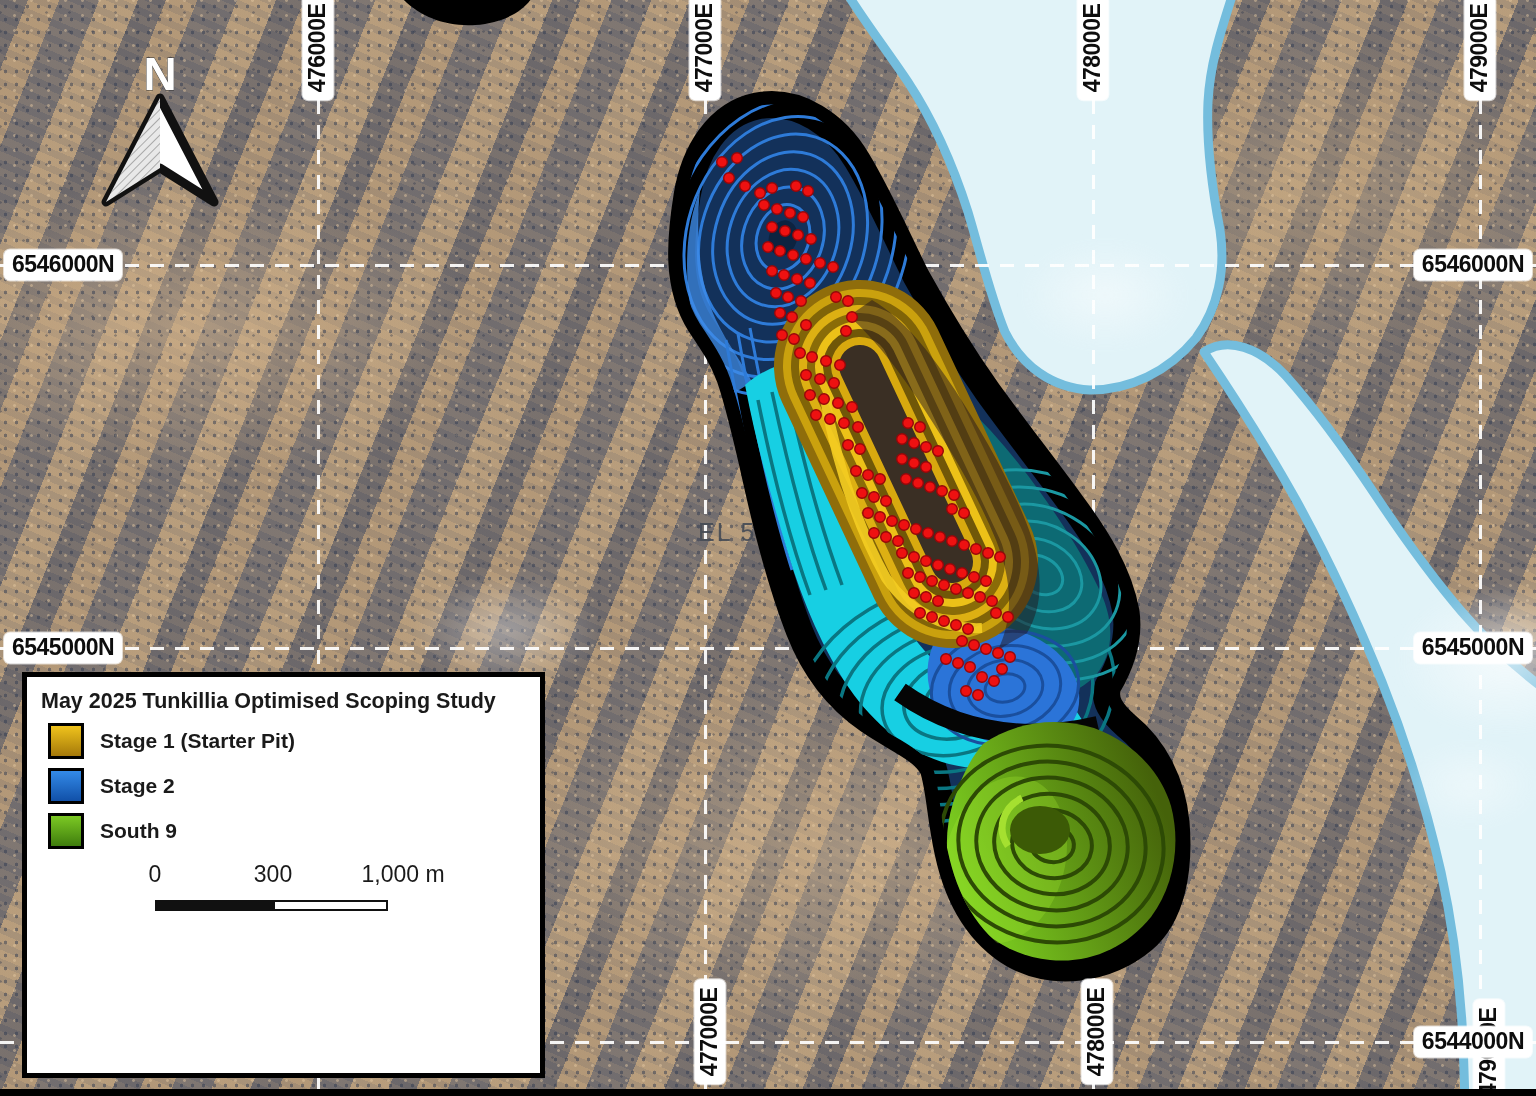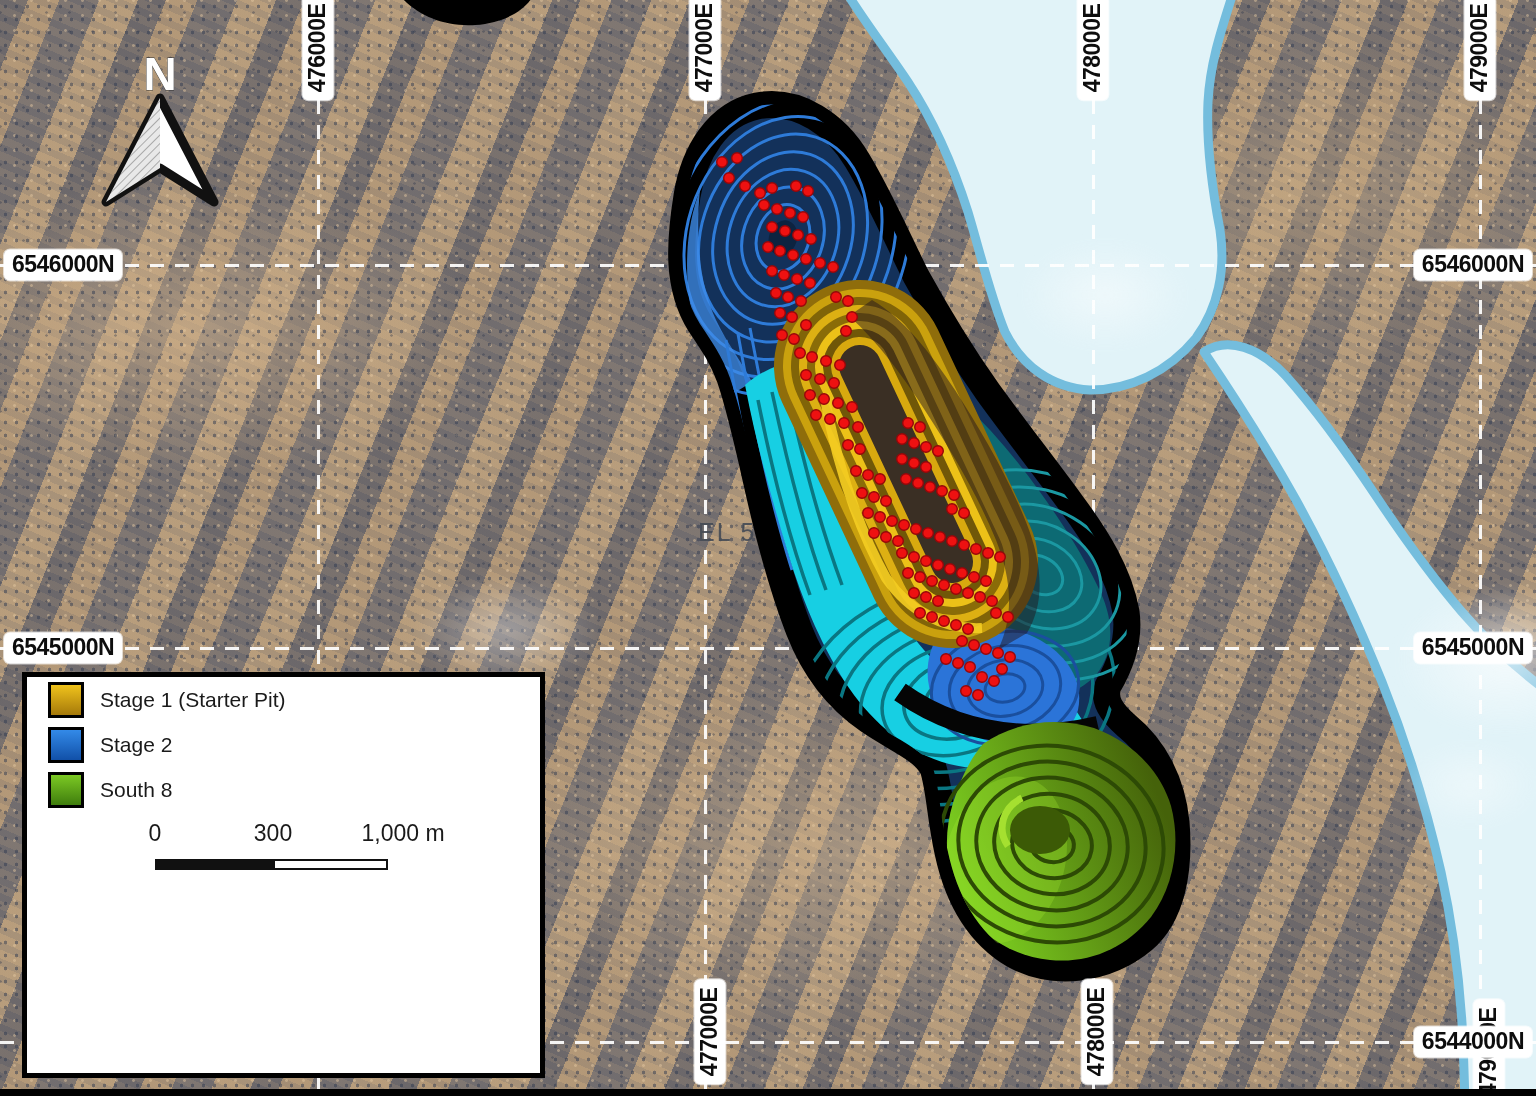--- a/index.html
+++ b/index.html
@@ -45,21 +45,21 @@
   
   .el-label{position:absolute;color:#454b55;font-size:25px;font-weight:500;
     letter-spacing:2px;opacity:.9;}
   
   .legend{position:absolute;left:22px;top:672px;width:523px;height:406px;
     background:#fff;border:5px solid #000;box-sizing:border-box;color:#1a1a1a;}
   .legend-title{font-size:21.5px;font-weight:600;margin:12px 10px 4px 14px;white-space:nowrap;}
   .legend-row{display:flex;align-items:center;height:45px;padding-left:21px;}
   .sw{width:36px;height:36px;box-sizing:border-box;border:3px solid #000;flex:0 0 auto;}
   .sw-dot{width:27px;height:27px;border-radius:50%;border:none;margin:0 4px;}
-  .legend-label{font-size:21px;margin-left:16px;white-space:nowrap;}
+  .legend-label{font-size:21px;margin-left:16px;white-space:nowrap;font-weight:bold;}
   .scale-area{position:relative;height:70px;margin-top:8px;}
   .scale-tick{position:absolute;top:0;transform:translateX(-50%);font-size:23px;color:#1a1a1a;}
   .scale-bar{position:absolute;top:39px;height:11px;box-sizing:border-box;border:2px solid #111;background:#fff;}
   .scale-bar-fill{position:absolute;left:0;top:0;bottom:0;background:#111;}
   .bottom-bar{position:absolute;left:0;right:0;bottom:0;height:7px;background:#000;}
   
   .north{position:absolute;left:100px;top:50px;width:120px;height:162px;}
   .north text{font-family:"Liberation Sans",sans-serif;}
 </style>
 </head>
@@ -387,32 +387,33 @@
       <div class="pill pill-v" style="left: 1097px; top: 1032px;">478000E</div>
       <div class="pill pill-v" style="left: 1489px; top: 1052px;">479000E</div>
       <div class="pill pill-l" style="left: 4px; top: 265px;">6546000N</div>
       <div class="pill pill-l" style="left: 4px; top: 648px;">6545000N</div>
       <div class="pill pill-r" style="right: 4px; top: 265px;">6546000N</div>
       <div class="pill pill-r" style="right: 4px; top: 648px;">6545000N</div>
       <div class="pill pill-r" style="right: 4px; top: 1042px;">6544000N</div>
     </div>
 
   <div class="legend">
+    <div class="legend-title">May 2025 Tunkillia Optimised Scoping Study</div>
     <div id="legend-items">
         <div class="legend-row">
           <div class="sw" style="background: linear-gradient(rgb(240, 195, 28), rgb(165, 121, 10)); border: 3px solid rgb(0, 0, 0);"></div>
           <div class="legend-label">Stage 1 (Starter Pit)</div>
         </div>
         <div class="legend-row">
           <div class="sw" style="background: linear-gradient(rgb(51, 138, 232), rgb(17, 80, 168)); border: 3px solid rgb(0, 0, 0);"></div>
           <div class="legend-label">Stage 2</div>
         </div>
         <div class="legend-row">
           <div class="sw" style="background: linear-gradient(rgb(124, 201, 36), rgb(63, 125, 13)); border: 3px solid rgb(0, 0, 0);"></div>
-          <div class="legend-label">South 8</div>
+          <div class="legend-label">South 9</div>
         </div>
       </div>
     <div class="scale-area" id="scale-area">
         <div class="scale-tick" style="left: 128px;">0</div>
         <div class="scale-tick" style="left: 246px;">300</div>
         <div class="scale-tick" style="left: 376px;">1,000 m</div>
         <div class="scale-bar" style="left: 128px; width: 233px;">
           <div class="scale-bar-fill" style="width: 118px;"></div>
         </div>
       </div>

